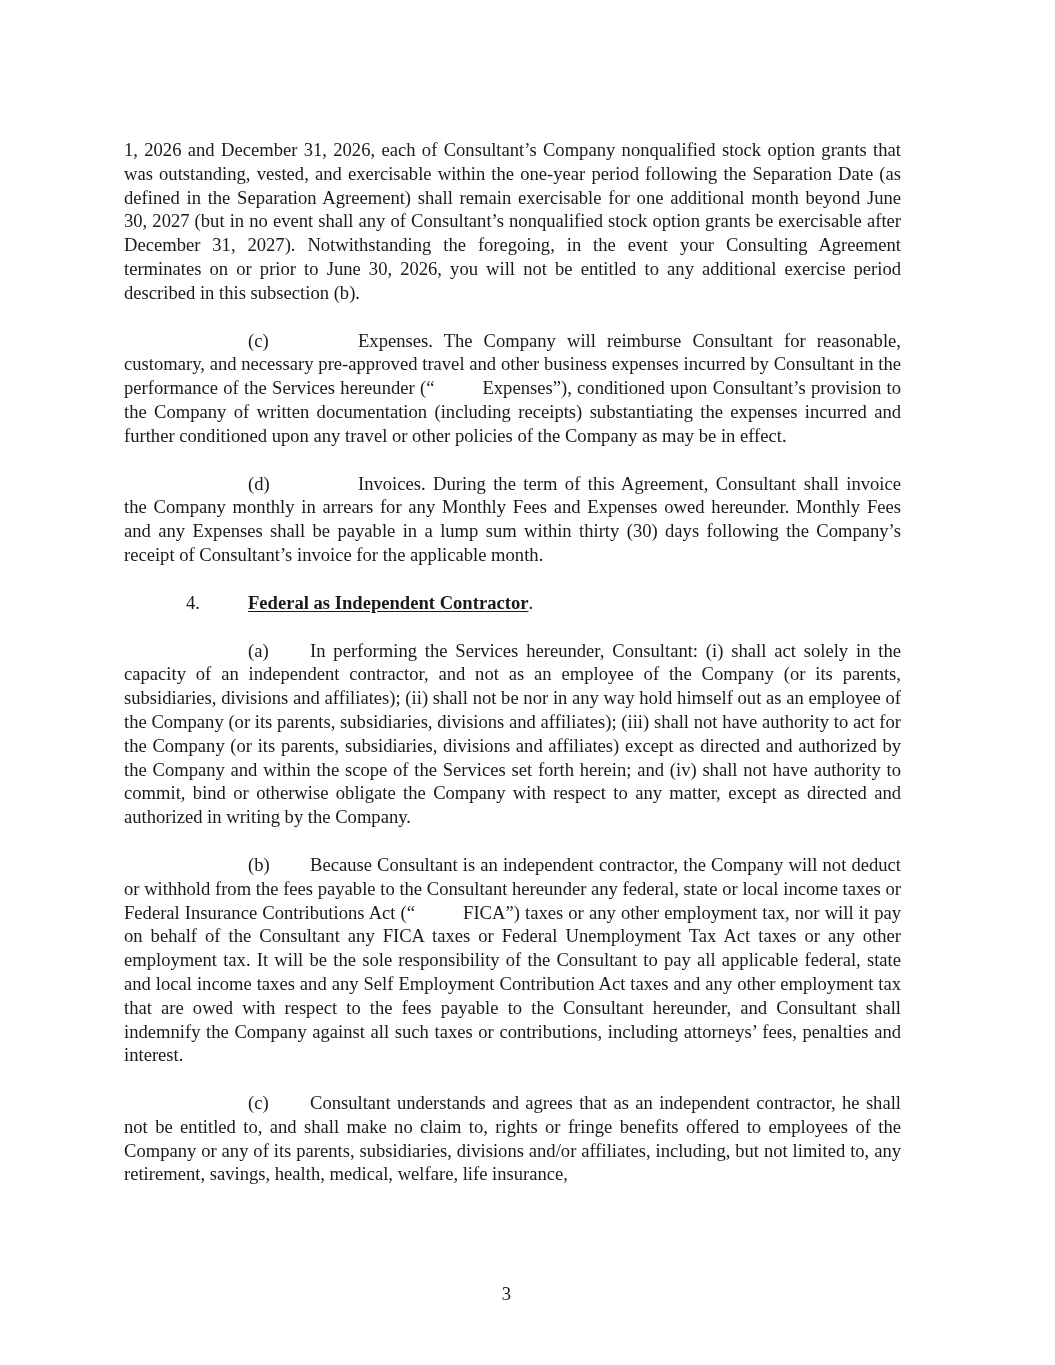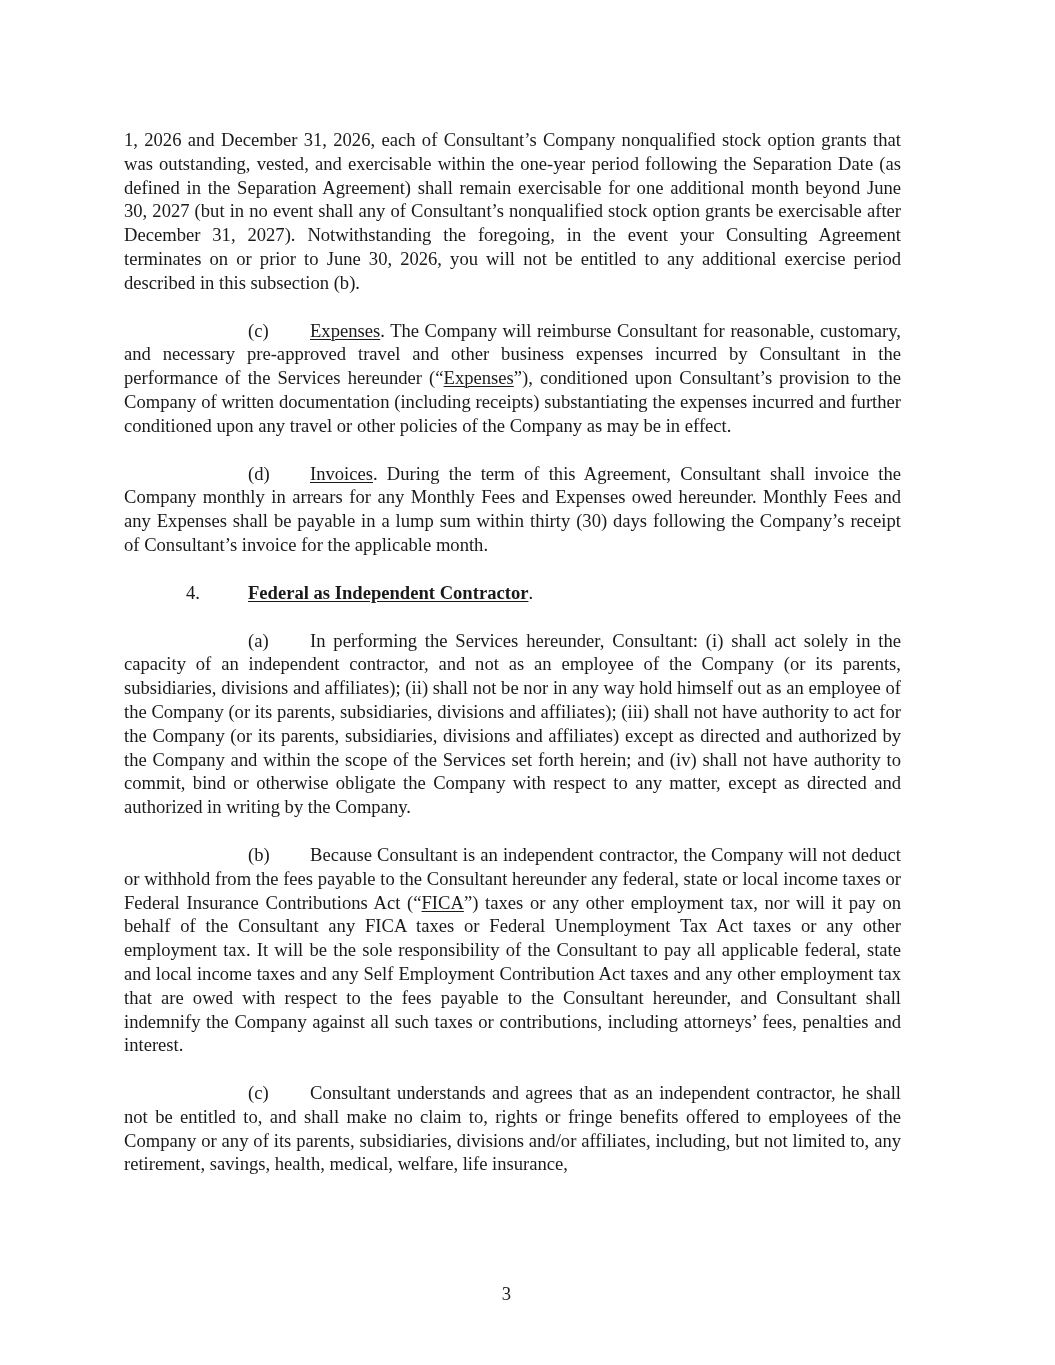--- a/index.html
+++ b/index.html
@@ -11,40 +11,40 @@
       width: 1055px;
       height: 1365px;
       position: relative;
       overflow: hidden;
       font-family: "Liberation Serif", "DejaVu Serif", serif;
       color: #1a1a1a;
     }
     .page {
       position: absolute;
       left: 124px;
-      top: 128px;
+      top: 138px;
       width: 777px;
       font-size: 18.6px;
       line-height: 23.8px;
     }
     p {
       margin: 0;
       text-align: justify;
       text-align-last: left;
     }
     .gap { height: 24px; }
     .indent-sub {
       display: inline-block;
       width: 124px;
     }
     .sublabel {
       display: inline-block;
       width: 62px;
     }
-    .u { text-decoration: underline; text-underline-offset: 2px; text-decoration-thickness: 1px; }
+    .u { text-underline-offset: 2px; text-decoration-thickness: 1px; margin-left: 48px; }
     .section-head {
       margin: 0;
       padding-left: 62px;
     }
     .secnum {
       display: inline-block;
       width: 62px;
     }
     .sectitle {
       font-weight: bold;

